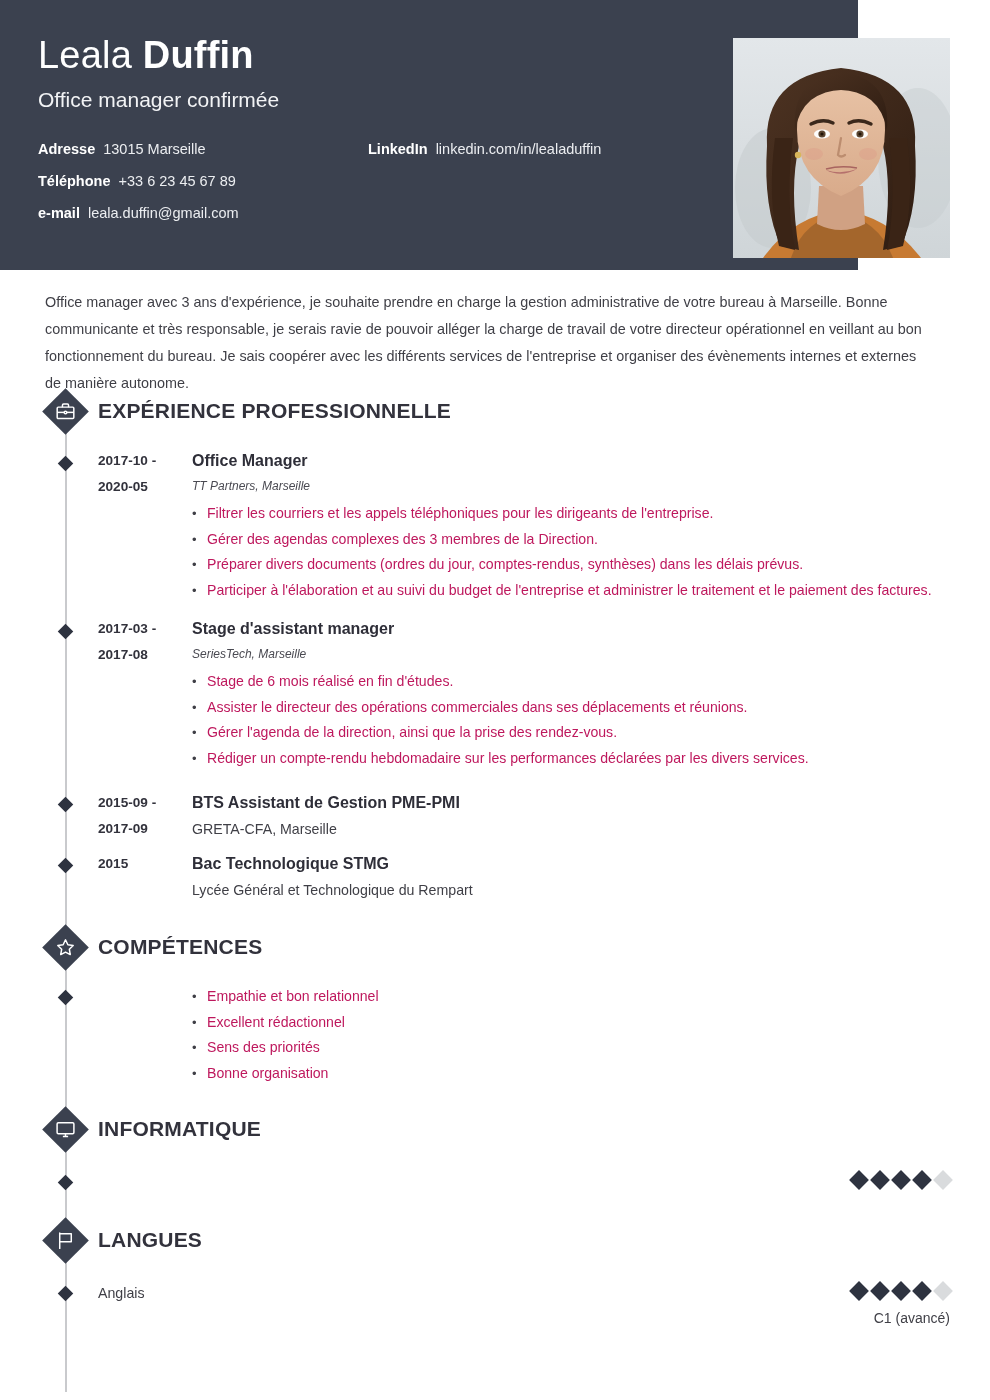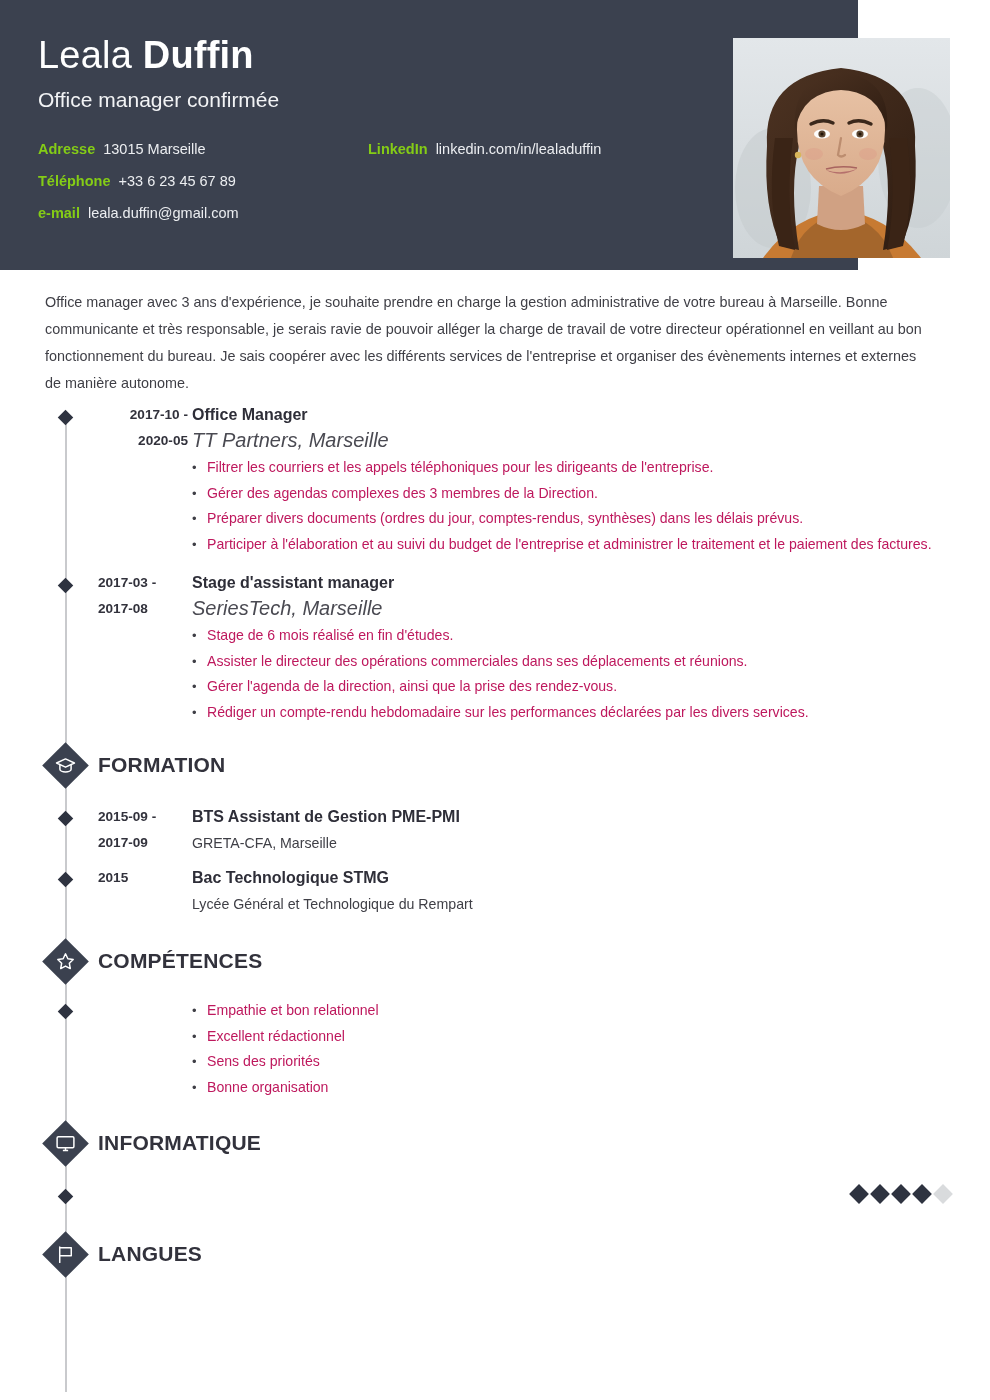--- a/index.html
+++ b/index.html
@@ -38,21 +38,21 @@
     font-weight: 400;
     color: #f2f3f5;
   }
   .contacts {
     position: absolute;
     left: 38px;
     top: 140px;
     width: 700px;
   }
   .crow { display: flex; align-items: baseline; margin-bottom: 14px; font-size: 14.5px; line-height: 18px; }
-  .clabel { font-weight: 700; color: #84cc16; margin-right: 8px; white-space: nowrap; }
+  .clabel { font-weight: 700; color: #ffffff; margin-right: 8px; white-space: nowrap; }
   .cvalue { font-weight: 400; color: #eceef1; white-space: nowrap; }
   .contacts-right { position: absolute; left: 368px; top: 140px; }
   .photo {
     position: absolute;
     left: 733px; top: 38px;
     width: 217px; height: 220px;
     overflow: hidden;
     background: #c9ced6;
   }
   .photo svg { display:block; width:100%; height:100%; }
@@ -134,21 +134,21 @@
     white-space: nowrap;
   }
   .entry-main { margin-left: 192px; }
   .job-title {
     font-size: 16px;
     line-height: 26px;
     font-weight: 700;
     color: #2e2e38;
   }
   .job-sub {
-    font-size: 20px;
+    font-size: 12px;
     line-height: 25px;
     font-style: italic;
     color: #4a4a52;
   }
   .edu-sub {
     font-size: 14.2px;
     line-height: 27px;
     font-style: normal;
     color: #3f3f46;
   }
@@ -291,26 +291,38 @@
       </svg>
     </div>
   </div>
 
   <p class="summary">Office manager avec 3 ans d'expérience, je souhaite prendre en charge la gestion administrative de votre bureau à Marseille. Bonne communicante et très responsable, je serais ravie de pouvoir alléger la charge de travail de votre directeur opérationnel en veillant au bon fonctionnement du bureau. Je sais coopérer avec les différents services de l'entreprise et organiser des évènements internes et externes de manière autonome.</p>
 
   <div class="body">
     <div class="timeline-line"></div>
 
     <div class="section">
+      <div class="sec-head">
+        <div class="sec-diamond">
+          <div class="dshape"></div>
+          <svg viewBox="0 0 24 24" fill="none" stroke="#ffffff" stroke-width="1.7">
+            <rect x="2.5" y="7" width="19" height="13" rx="1.2"></rect>
+            <path d="M8.5 7V4.8a1.3 1.3 0 0 1 1.3-1.3h4.4a1.3 1.3 0 0 1 1.3 1.3V7"></path>
+            <path d="M2.5 13h19"></path>
+            <circle cx="12" cy="13.2" r="1.5" fill="#3b414f"></circle>
+          </svg>
+        </div>
+        <div class="sec-title">EXPÉRIENCE PROFESSIONNELLE</div>
+      </div>
 
       <div class="entry" style="margin-top:12px;">
         <div class="bullet-diamond" style="top:8px;">
             <i></i>
           </div>
-        <div class="date" style="top:0;text-align:right;">
+        <div class="date" style="top:0;">
           <div>2017-10 -</div>
           <div>2020-05</div>
         </div>
         <div class="entry-main">
           <div class="job-title">Office Manager</div>
           <div class="job-sub">TT Partners, Marseille</div>
           <ul class="tasks">
             <li>Filtrer les courriers et les appels téléphoniques pour les dirigeants de l'entreprise.</li>
             <li>Gérer des agendas complexes des 3 membres de la Direction.</li>
             <li>Préparer divers documents (ordres du jour, comptes-rendus, synthèses) dans les délais prévus.</li>
@@ -334,30 +346,20 @@
             <li>Stage de 6 mois réalisé en fin d'études.</li>
             <li>Assister le directeur des opérations commerciales dans ses déplacements et réunions.</li>
             <li>Gérer l'agenda de la direction, ainsi que la prise des rendez-vous.</li>
             <li>Rédiger un compte-rendu hebdomadaire sur les performances déclarées par les divers services.</li>
           </ul>
         </div>
       </div>
     </div>
 
     <div class="section" style="margin-top:19px;">
-      <div class="sec-head">
-        <div class="sec-diamond">
-          <div class="dshape"></div>
-          <svg viewBox="0 0 24 24" fill="none" stroke="#ffffff" stroke-width="1.7" stroke-linejoin="round">
-            <path d="M12 4.5 1.8 9.2 12 13.9l10.2-4.7L12 4.5Z"></path>
-            <path d="M5.6 11.2v5.1c0 1.6 2.9 3 6.4 3s6.4-1.4 6.4-3v-5.1"></path>
-          </svg>
-        </div>
-        <div class="sec-title">FORMATION</div>
-      </div>
 
       <div class="entry" style="margin-top:14px;">
         <div class="bullet-diamond" style="top:7px;">
             <i></i>
           </div>
         <div class="date" style="top:0;">
           <div>2015-09 -</div>
           <div>2017-09</div>
         </div>
         <div class="entry-main">
@@ -437,16 +439,30 @@
         <div class="sec-diamond">
           <div class="dshape"></div>
           <svg viewBox="0 0 24 24" fill="none" stroke="#ffffff" stroke-width="1.7" stroke-linejoin="round" stroke-linecap="round">
             <path d="M5.4 21V3.4"></path>
             <path d="M5.4 4.2h13.2v9.1H5.4"></path>
           </svg>
         </div>
         <div class="sec-title">LANGUES</div>
       </div>
 
+      <div class="rate-row" style="margin-top:16px; height:48px;">
+        <div class="bullet-diamond" style="top:5px;">
+            <i></i>
+          </div>
+        <div class="rate-label" style="top:0;">Anglais</div>
+        <div class="rating" style="top:3px;">
+          <span></span>
+          <span></span>
+          <span></span>
+          <span></span>
+          <span class="off"></span>
+        </div>
+        <div class="rate-note" style="top:26px;">C1 (avancé)</div>
+      </div>
     </div>
 
   </div>
 </div>
 
 </body></html>

